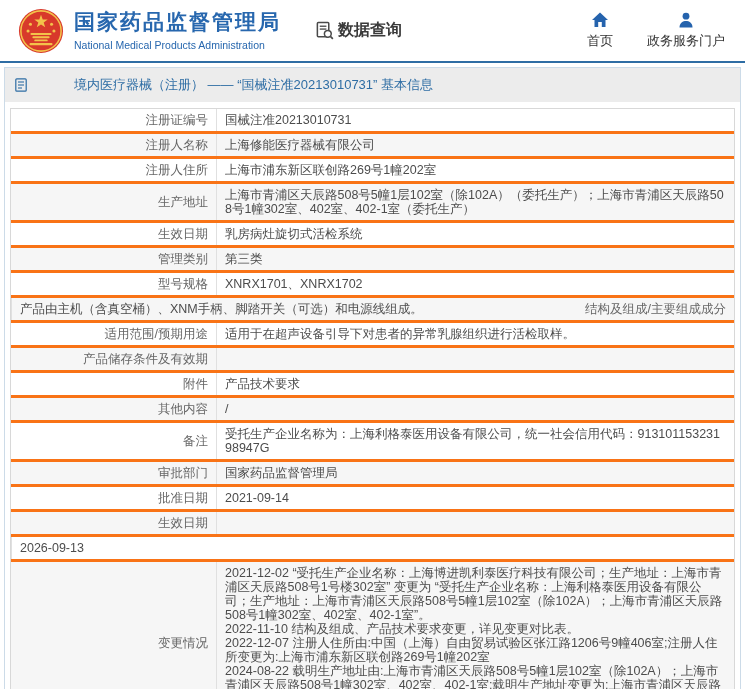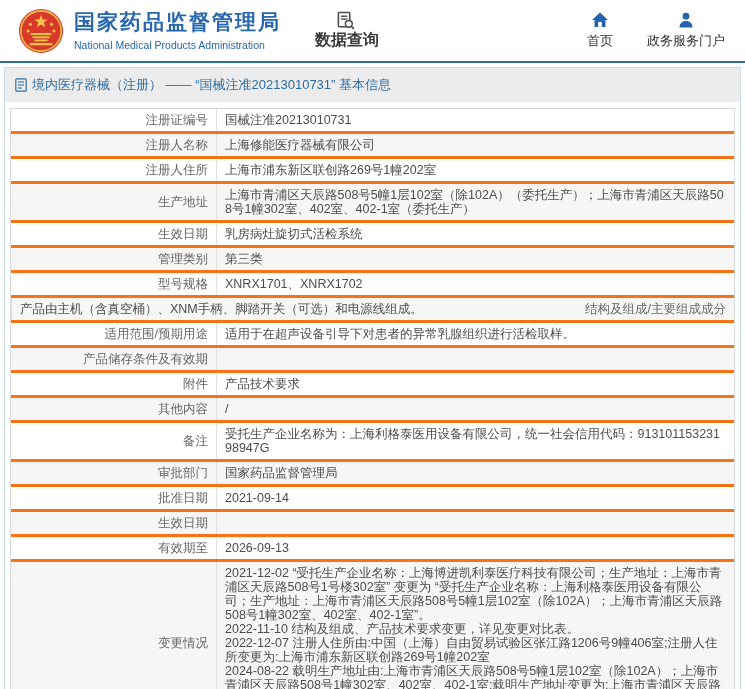--- a/index.html
+++ b/index.html
@@ -6,31 +6,31 @@
   html, body { width: 745px; height: 689px; overflow: hidden; background: #ffffff;
     font-family: "Liberation Sans", "DejaVu Sans", sans-serif; }
 
   
   .header { height: 63px; display: flex; align-items: center; padding: 0 20px 0 18px;
     border-bottom: 2px solid #2e6da4; background: #fff; }
   .emblem { width: 46px; height: 46px; flex: 0 0 auto; }
   .agency { margin-left: 10px; display: flex; flex-direction: column; justify-content: center; }
   .agency-zh { font-size: 21px; font-weight: bold; color: #2767ae; letter-spacing: 2px; line-height: 24px; }
   .agency-en { font-size: 10.5px; color: #2767ae; line-height: 13px; margin-top: 5px; }
-  .dataquery { display: flex; align-items: center; margin-left: 34px; cursor: pointer; flex-direction: column; }
+  .dataquery { display: flex; align-items: center; margin-left: 34px; cursor: pointer; }
   .dataquery .dq-icon { width: 19px; height: 19px; margin-right: 4px; }
   .dataquery .dq-label { font-size: 16px; color: #3a3a3a; font-weight: bold; }
   .header-nav { margin-left: auto; display: flex; gap: 34px; }
   .nav-item { display: flex; flex-direction: column; align-items: center; cursor: pointer; }
   .nav-item .nv-icon { width: 18px; height: 18px; margin-bottom: 3px; }
   .nav-item .nv-label { font-size: 13px; color: #333; white-space: nowrap; }
 
   
   .panel { margin: 4px 4px 0 4px; border: 1px solid #ccdbe8; background: #fff; }
-  .breadcrumb-bar { background: #ececec; padding: 8px 10px; display: flex; align-items: center; }
+  .breadcrumb-bar { background: #ececec; padding: 8px 10px; display: flex; align-items: center; gap: 42px; }
   .bc-icon { width: 12px; height: 14px; margin-right: 5px; flex: 0 0 auto; }
   .bc-text { font-size: 13px; color: #2e6da4; }
 
   
   .info-table { margin: 6px 5px 8px 5px; border: 1px solid #d8d8d8; }
   .row { display: flex; align-items: center; border-bottom: 3px solid #f97316; background: #fff; }
   .row:last-child { border-bottom: none; }
   .row:nth-child(even) { background: #f6f6f6; }
   .cell { font-size: 12.5px; line-height: 14px; padding: 4px 8px; min-height: 22px;
     display: flex; align-items: center; }
@@ -157,21 +157,20 @@
       </div>
     <div class="row">
         <div class="cell label">批准日期</div>
         <div class="cell value">2021-09-14</div>
       </div>
     <div class="row">
         <div class="cell label">生效日期</div>
         <div class="cell value"></div>
       </div>
     <div class="row">
-        <div class="cell label">有效期至</div>
         <div class="cell value">2026-09-13</div>
       </div>
     <div class="row">
         <div class="cell label">变更情况</div>
         <div class="cell value">2021-12-02 “受托生产企业名称：上海博进凯利泰医疗科技有限公司；生产地址：上海市青浦区天辰路508号1号楼302室” 变更为 “受托生产企业名称：上海利格泰医用设备有限公司；生产地址：上海市青浦区天辰路508号5幢1层102室（除102A）；上海市青浦区天辰路508号1幢302室、402室、402-1室”。
 2022-11-10 结构及组成、产品技术要求变更，详见变更对比表。
 2022-12-07 注册人住所由:中国（上海）自由贸易试验区张江路1206号9幢406室;注册人住所变更为:上海市浦东新区联创路269号1幢202室
 2024-08-22 载明生产地址由:上海市青浦区天辰路508号5幢1层102室（除102A）；上海市青浦区天辰路508号1幢302室、402室、402-1室;载明生产地址变更为:上海市青浦区天辰路508号5幢1层102室（除102A）（委托生产）；上海市青浦区天辰路508号1幢302室、402室、402-1室（委托生产）</div>
       </div>
 

